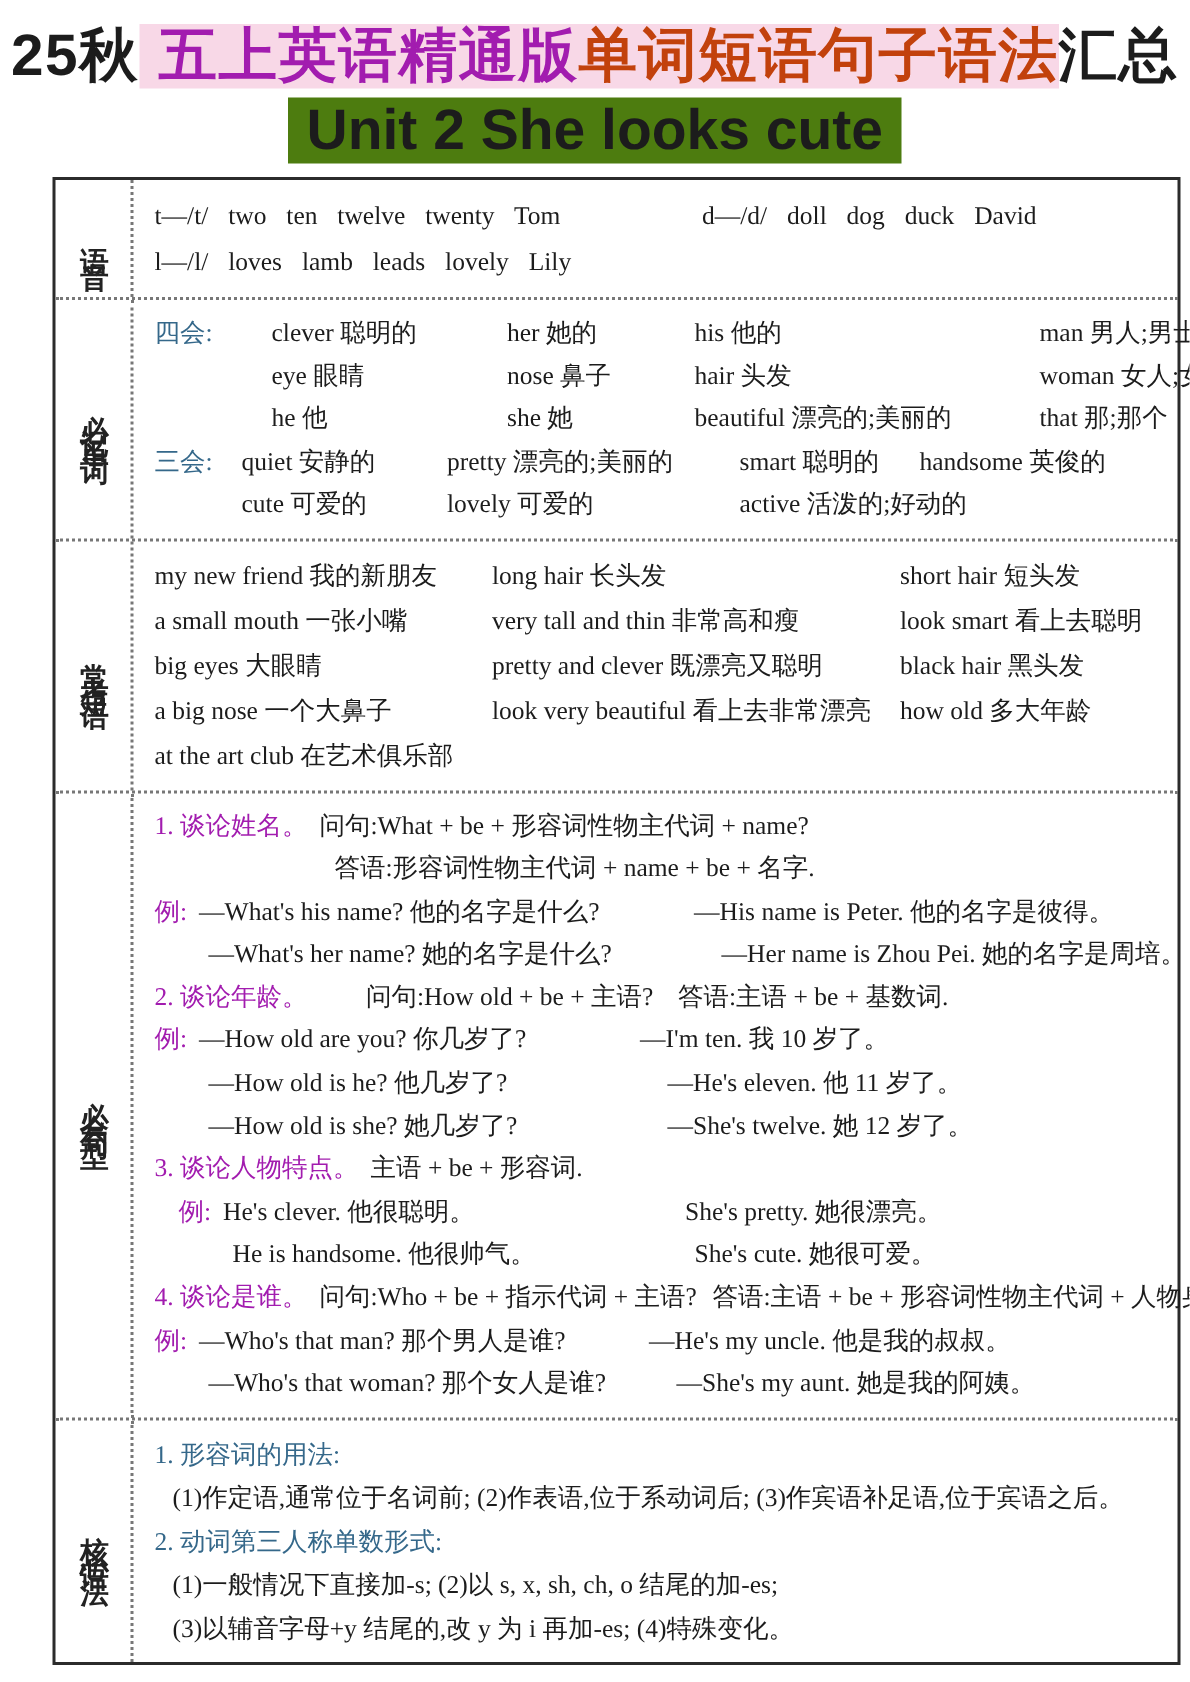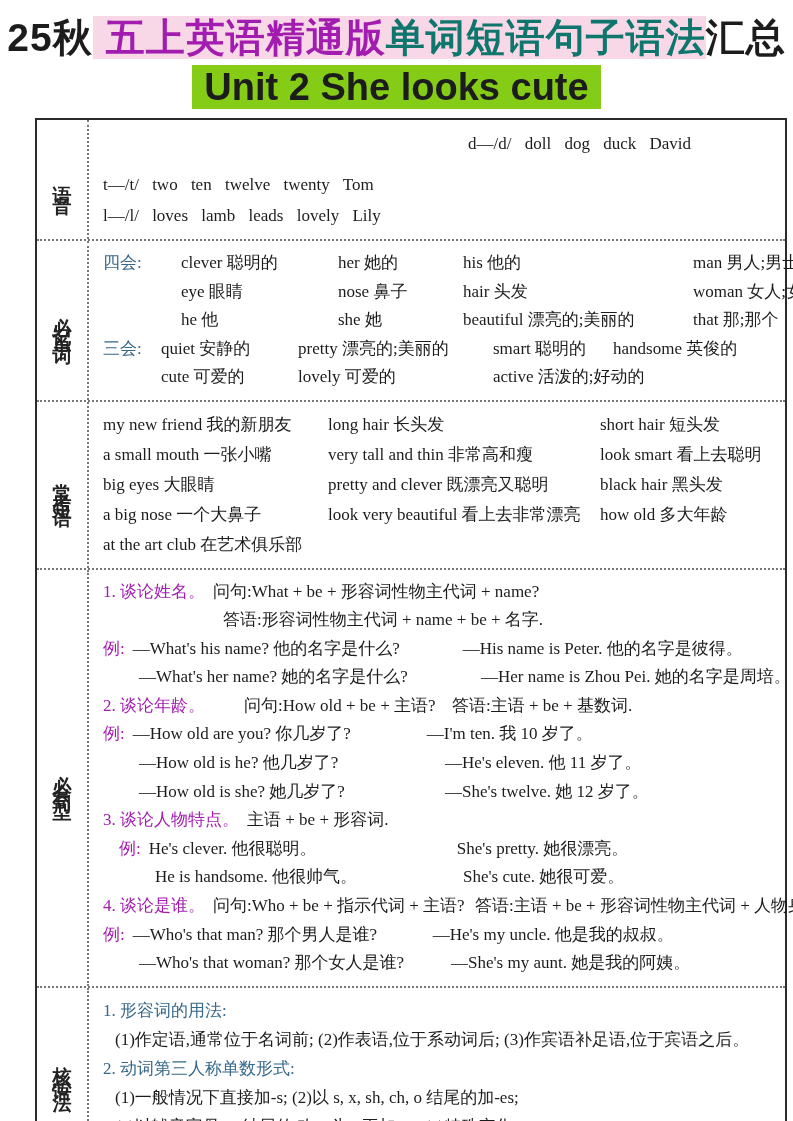--- a/index.html
+++ b/index.html
@@ -7,36 +7,36 @@
     width:793px;height:1121px;background:#ffffff;
     font-family:"Liberation Serif","DejaVu Serif",serif;
     color:#1c1c1c;overflow:hidden;
   }
   
   .titlewrap{text-align:center;margin:14px 0 8px 0;
     font-family:"Liberation Sans","DejaVu Sans",sans-serif;font-weight:700;}
   .t1{font-size:39px;letter-spacing:1px;line-height:48px;white-space:nowrap;}
   .hl-pink{background:#f8d8e7;}
   .c-blue{color:#a21caf;padding-left:13px;}
-  .c-pink{color:#0f766e;}
+  .c-pink{color:#c2410c;}
   .t2{font-size:38px;line-height:46px;margin-top:2px;}
-  .hl-blue{background:#84cc16;padding:1px 12px;}
+  .hl-blue{background:#4d7c0f;padding:1px 12px;}
   
   .table{margin-left:35px;width:752px;border:2px solid #2b2b2b;box-sizing:border-box;}
   .trow{display:flex;}
   .trow + .trow{border-top:2px dotted #777;}
   .rlabel{flex:0 0 50px;display:flex;align-items:center;justify-content:center;
     border-right:2px dotted #777;}
   .rlabel span{writing-mode:vertical-rl;text-orientation:upright;
     letter-spacing:9px;font-size:19px;font-weight:600;color:#222;}
   .rcontent{flex:1;padding:8px 4px 8px 14px;font-size:17px;min-width:0;}
   .teal{color:#35688a;}
   
   .phline{display:flex;line-height:31px;word-spacing:9px;white-space:nowrap;}
-  .phleft{flex:0 0 365px;margin-top:41px;}
+  .phleft{flex:0 0 365px;}
   
   .wg{display:grid;grid-template-columns:58px 137px 105px 210px 1fr;line-height:28.5px;white-space:nowrap;gap:20px;}
   .wg2{display:grid;grid-template-columns:58px 137px 195px 120px 1fr;line-height:28.5px;white-space:nowrap;}
   
   .pg{display:grid;grid-template-columns:225px 272px 1fr;line-height:30px;white-space:nowrap;}
   
   .sl{display:flex;line-height:28.6px;white-space:nowrap;}
   .sl .pre{color:#a21caf;margin-right:8px;}
   .q1{flex:0 0 330px;}
   .q2{flex:0 0 294px;}

